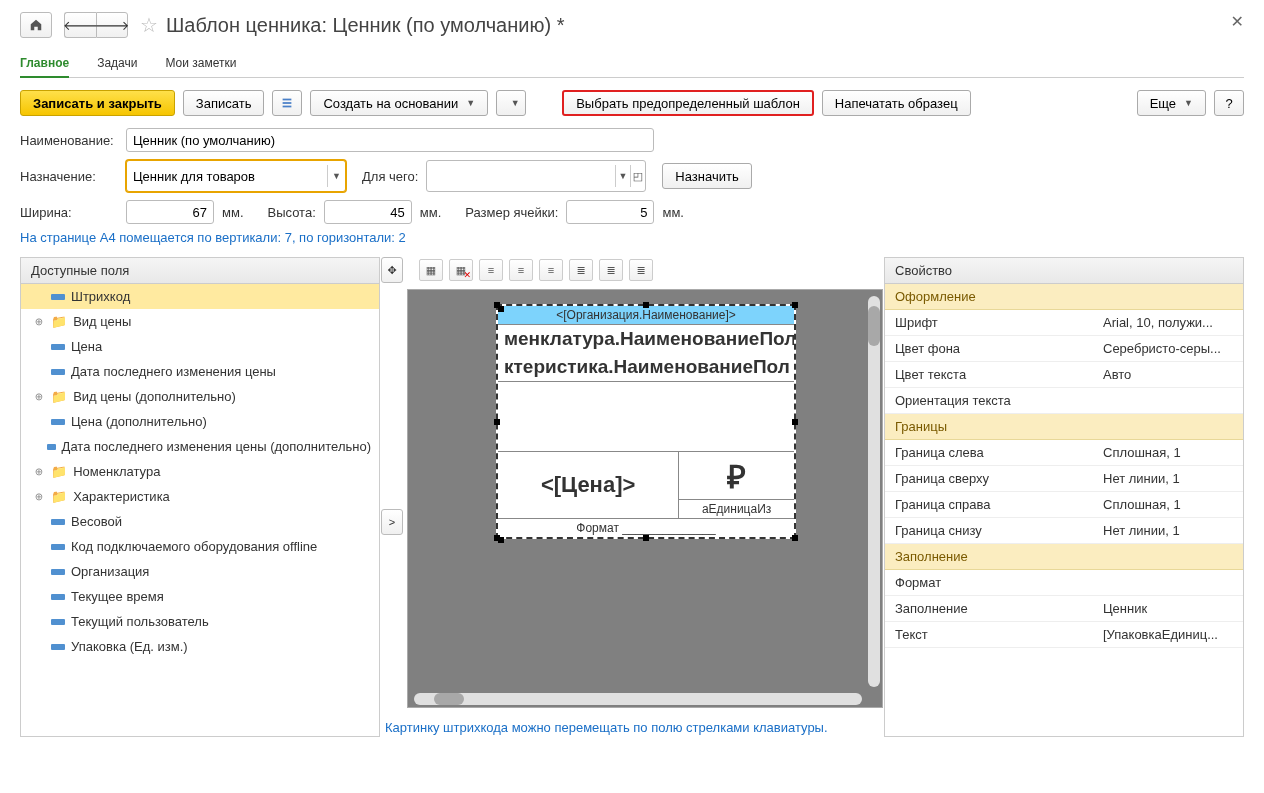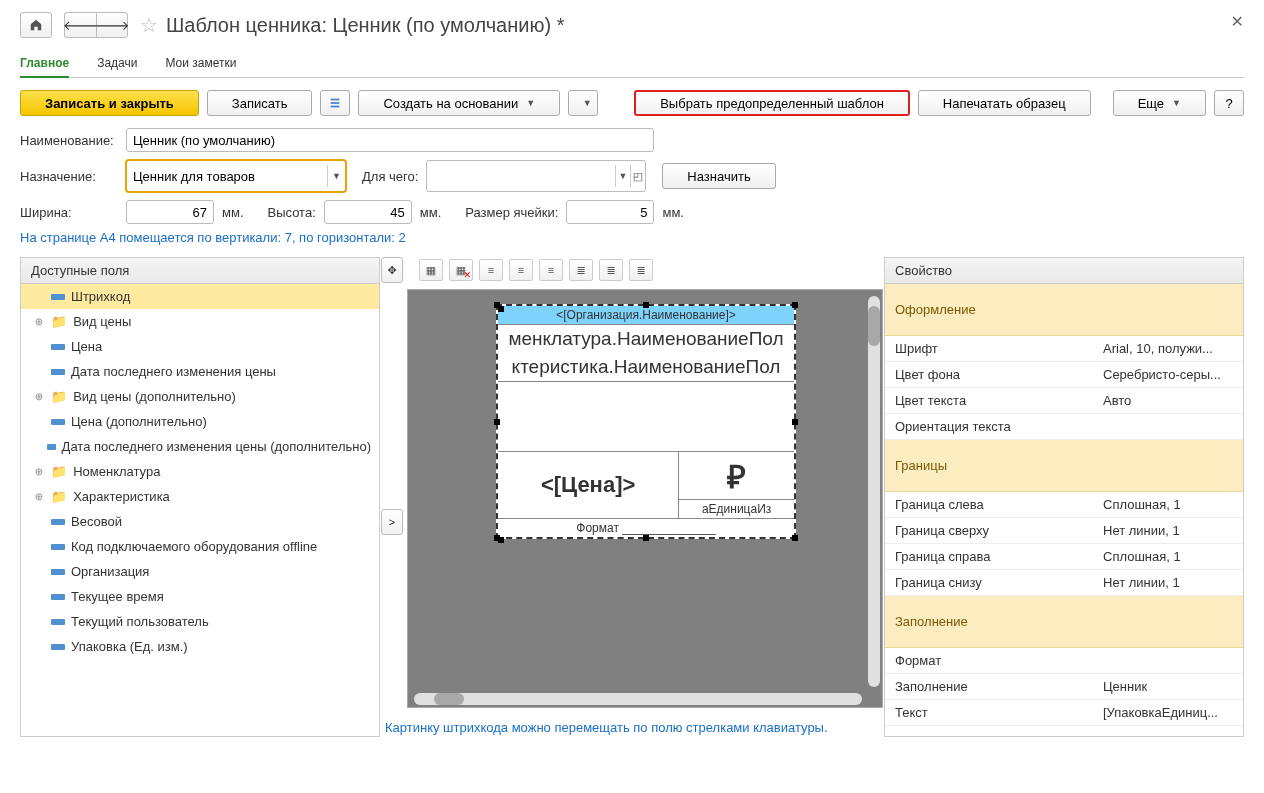--- a/index.html
+++ b/index.html
@@ -10,21 +10,21 @@
 .navbtn { width: 32px; height: 26px; border: 1px solid #bbb; background: linear-gradient(#fff,#f0f0f0); display:flex; align-items:center; justify-content:center; cursor:pointer; border-radius:3px; margin-right:4px;}
 .navbtn.group-l { border-radius:3px 0 0 3px; margin-right:0; border-right:none;}
 .navbtn.group-r { border-radius:0 3px 3px 0; }
 .star { color:#bbb; font-size:20px; }
 .title { font-size:20px; color:#444; font-weight:normal; }
 .close-x { position:absolute; right:20px; top:12px; font-size:16px; color:#666; cursor:pointer;}
 .tabs { display:flex; gap:28px; border-bottom:1px solid #ccc; padding:4px 0 0; }
 .tab { padding:6px 0; font-size:12px; color:#333; cursor:pointer; }
 .tab.active { color:#2e8b2e; border-bottom:2px solid #2e8b2e; margin-bottom:-1px; font-weight:bold;}
 .toolbar { display:flex; gap:8px; padding:12px 0; align-items:center; }
-.btn { height:26px; padding:0 24px; border:1px solid #aaa; background:linear-gradient(#fff,#f0f0f0); border-radius:3px; cursor:pointer; font-size:13px; display:inline-flex; align-items:center; gap:4px;}
+.btn { height:26px; padding:0 12px; border:1px solid #aaa; background:linear-gradient(#fff,#f0f0f0); border-radius:3px; cursor:pointer; font-size:13px; display:inline-flex; align-items:center; gap:4px;}
 .btn.primary { background:linear-gradient(#ffe04a,#f6c500); border-color:#c9a200; font-weight:bold;}
 .btn.icon-only { padding:0 6px; width:30px; justify-content:center;}
 .btn.highlighted { border:2px solid #e02020;margin-left:28px; }
 .btn .caret { font-size:9px; color:#555; margin-left:4px;}
 .toolbar-spacer { flex:1; }
 .form-rows { display:flex; flex-direction:column; gap:8px; }
 .form-row { display:flex; align-items:center; gap:8px; }
 .lbl { width:98px; font-size:13px; color:#333; }
 .txtinput { height:24px; border:1px solid #bbb; border-radius:3px; padding:0 6px; font-size:13px; }
 .txtinput.num { text-align:right; width:88px;}
@@ -53,31 +53,31 @@
 .canvas-outer { flex:1; background:#808080; border:1px solid #aaa; position:relative; overflow:hidden; }
 .canvas-scroll { position:absolute; bottom:2px; left:6px; right:20px; height:12px; background:#e0e0e0; border-radius:6px;}
 .canvas-scroll .thumb { width:30px; height:12px; background:#a8a8a8; border-radius:6px; margin-left:20px;}
 .canvas-vscroll { position:absolute; right:2px; top:6px; bottom:20px; width:12px; background:#e0e0e0; border-radius:6px;}
 .canvas-vscroll .thumb { height:40px; width:12px; background:#a8a8a8; border-radius:6px; margin-top:10px;}
 .label-sel { position:absolute; top:14px; left:88px; width:300px; border:2px dashed #333; background:#fff; }
 .label-sel::before, .label-sel::after { content:''; position:absolute; width:6px; height:6px; background:#000; }
 .handle { position:absolute; width:6px; height:6px; background:#000; }
 .lbl-row { border-bottom:1px solid #888; font-size:13px; text-align:center; padding:2px 4px; overflow:hidden; white-space:nowrap;}
 .lbl-row.small { font-size:12px;}
-.lbl-row.big { font-size:19px; font-weight:normal; text-align:center; padding:3px 6px;}
+.lbl-row.big { font-size:19px; font-weight:bold; text-align:right; padding:3px 6px;}
 .lbl-row.nb { border-bottom:none;}
 .lbl-grid { display:flex; }
 .lbl-price { flex:1.5; font-size:22px; font-weight:bold; display:flex; align-items:center; justify-content:center; border-right:1px solid #888; padding:20px 4px;}
 .lbl-curr { flex:1; display:flex; flex-direction:column;}
 .lbl-curr .rub { flex:1; display:flex; align-items:center; justify-content:center; font-size:32px; font-weight:bold; border-bottom:1px solid #888;}
 .lbl-curr .unit { font-size:12px; text-align:center; padding:2px; overflow:hidden; white-space:nowrap;}
 .hint { color:#1a6fc7; font-size:13px; padding:4px 0 0 4px; line-height:1.5;}
 .right-panel { width:360px; }
 .prop-table { flex:1; overflow:auto;}
-.prop-section { background:#fbedc0; padding:18px 10px; font-size:13px; border-bottom:1px solid #e8d898; color:#7a5a00;}
+.prop-section { background:#fbedc0; padding:5px 10px; font-size:13px; border-bottom:1px solid #e8d898; color:#7a5a00;}
 .prop-row { display:flex; padding:5px 10px; border-bottom:1px solid #eee; font-size:13px;}
 .prop-row .pn { flex:1;}
 .prop-row .pv { width:130px; color:#333; overflow:hidden; text-overflow:ellipsis; white-space:nowrap;}
 svg.ico { width:14px; height:14px; }
 </style>
 </head>
 <body>
 
 <div class="window">
   <div class="titlebar">

